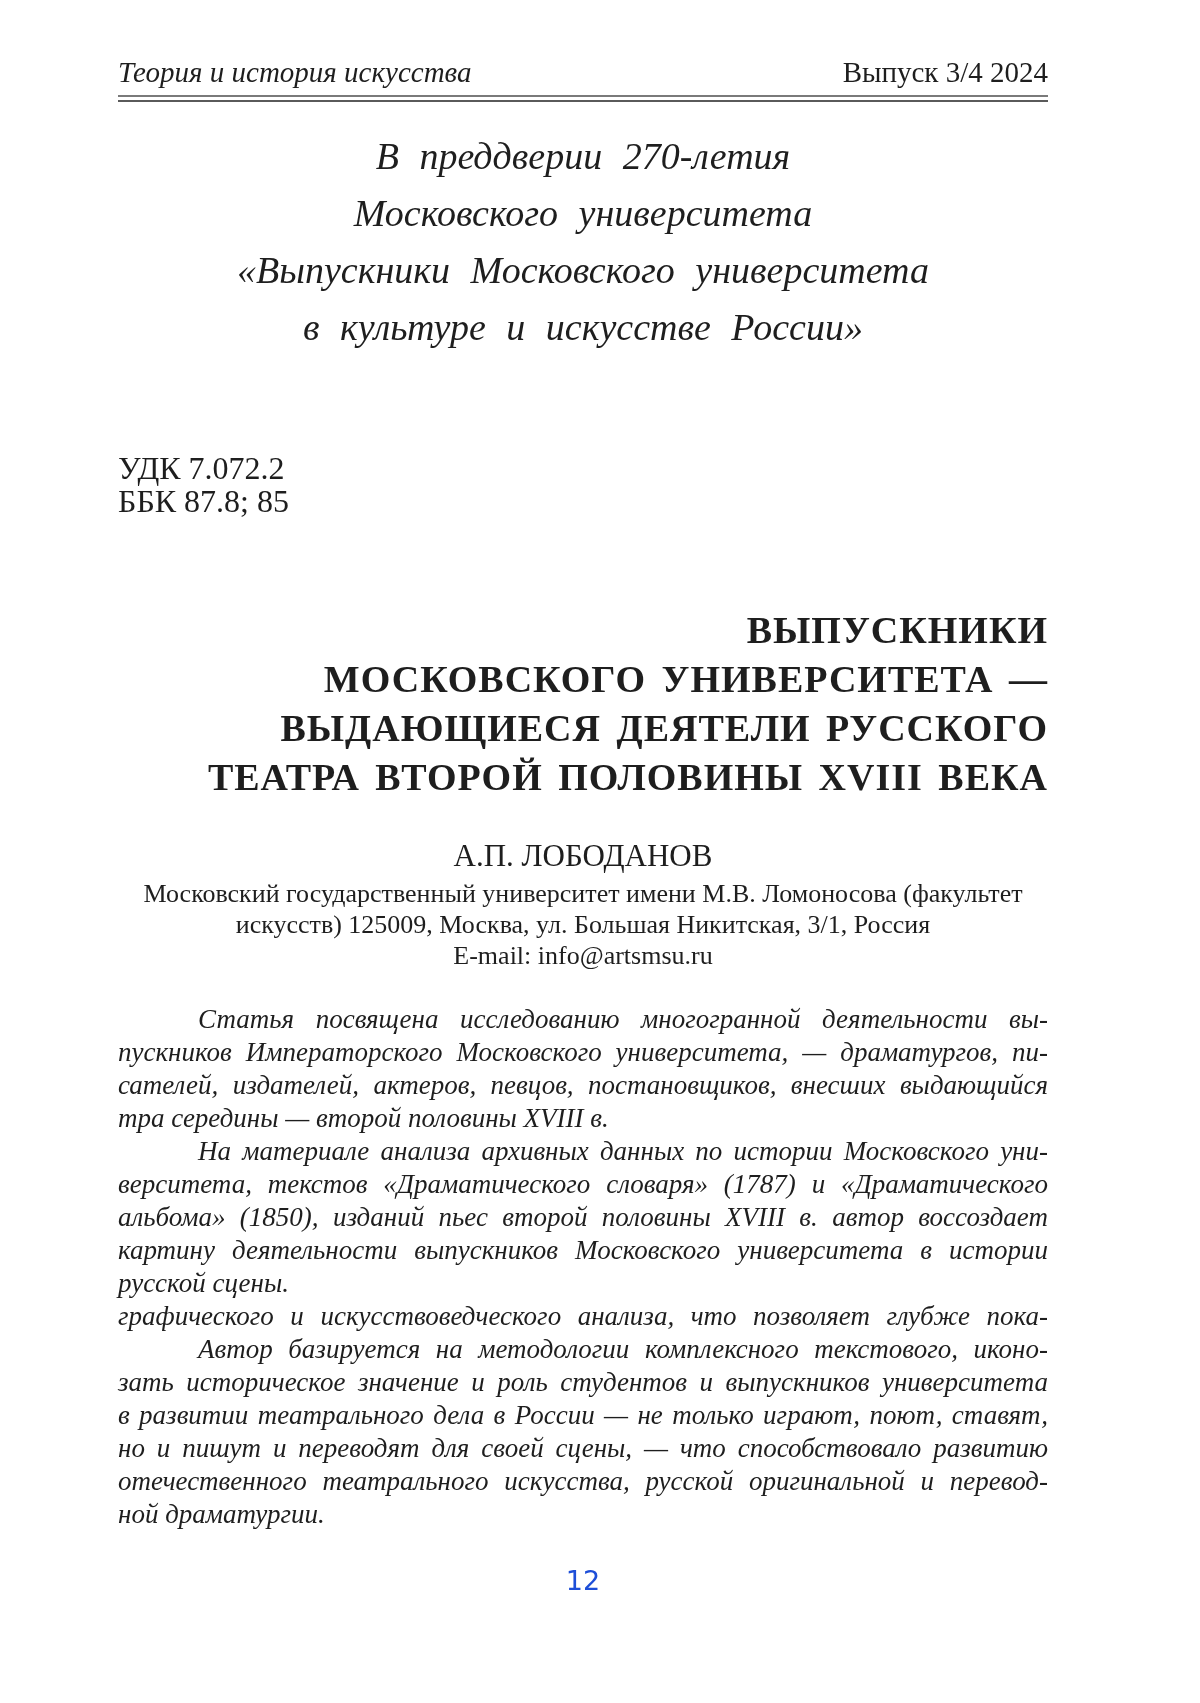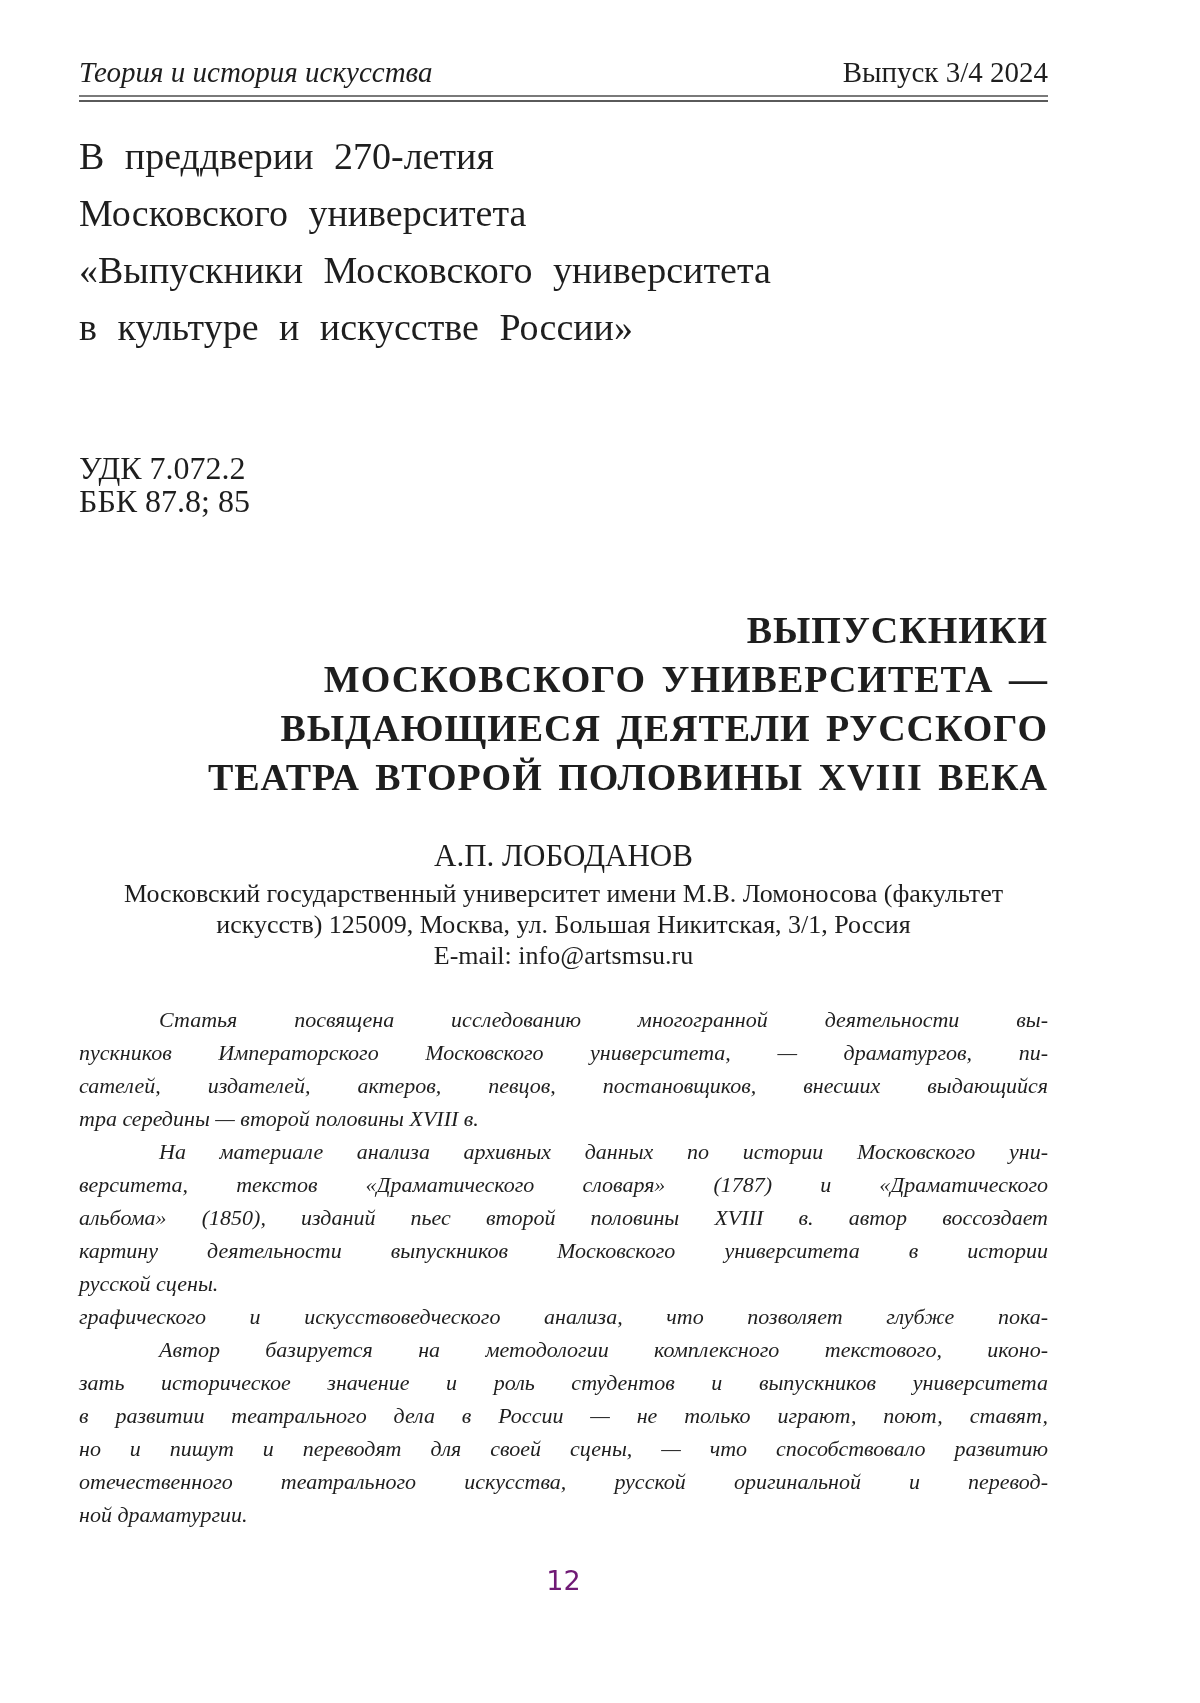--- a/index.html
+++ b/index.html
@@ -8,41 +8,42 @@
     height: 1703px;
     background: #ffffff;
     color: #1e1e1e;
     font-family: "Liberation Serif", "DejaVu Serif", serif;
     overflow: hidden;
   }
   .page {
     box-sizing: border-box;
     width: 1200px;
     height: 1703px;
-    padding: 55px 152px 0 79px;
+    padding: 55px 152px 0 118px;
   }
   .header-row {
     display: flex;
     justify-content: space-between;
     align-items: baseline;
     font-size: 29px;
     line-height: 34px;
   }
   .header-left { font-style: italic; }
   .header-rule {
     margin-top: 6px;
     height: 3px;
     border-top: 2px solid #7a7a7a;
     border-bottom: 2px solid #5a5a5a;
   }
   .epigraph {
     margin-top: 26px;
+    font-style: italic;
     font-size: 38px;
     line-height: 57px;
-    text-align: left;
+    text-align: center;
     word-spacing: 11px;
   }
   .epigraph .epigraph-line { white-space: nowrap; }
   .classification {
     margin-top: 96px;
     font-size: 32px;
     line-height: 33px;
   }
   .article-title {
     margin-top: 88px;
@@ -63,36 +64,36 @@
   .affiliation {
     margin-top: 4px;
     text-align: center;
     font-size: 26px;
     line-height: 31px;
   }
   .affiliation div { white-space: nowrap; }
   .abstract {
     margin-top: 32px;
     font-style: italic;
-    font-size: 22px;
+    font-size: 27px;
     line-height: 33px;
   }
   .abs-line {
     text-align: justify;
     text-align-last: justify;
   }
   .abs-line.para-start { text-indent: 80px; }
   .abs-line.para-end { text-align-last: left; }
   .page-number {
     margin-top: 34px;
     text-align: center;
     font-family: "DejaVu Sans", "Liberation Sans", sans-serif;
     font-size: 27px;
     line-height: 31px;
-    color: #701a75;
+    color: #1d4ed8;
   }
 </style>
 </head>
 <body>
 
 <div class="page">
 
   <div class="header-row">
     <span class="header-left">Теория и история искусства</span>
     <span class="header-right">Выпуск 3/4 2024</span>

